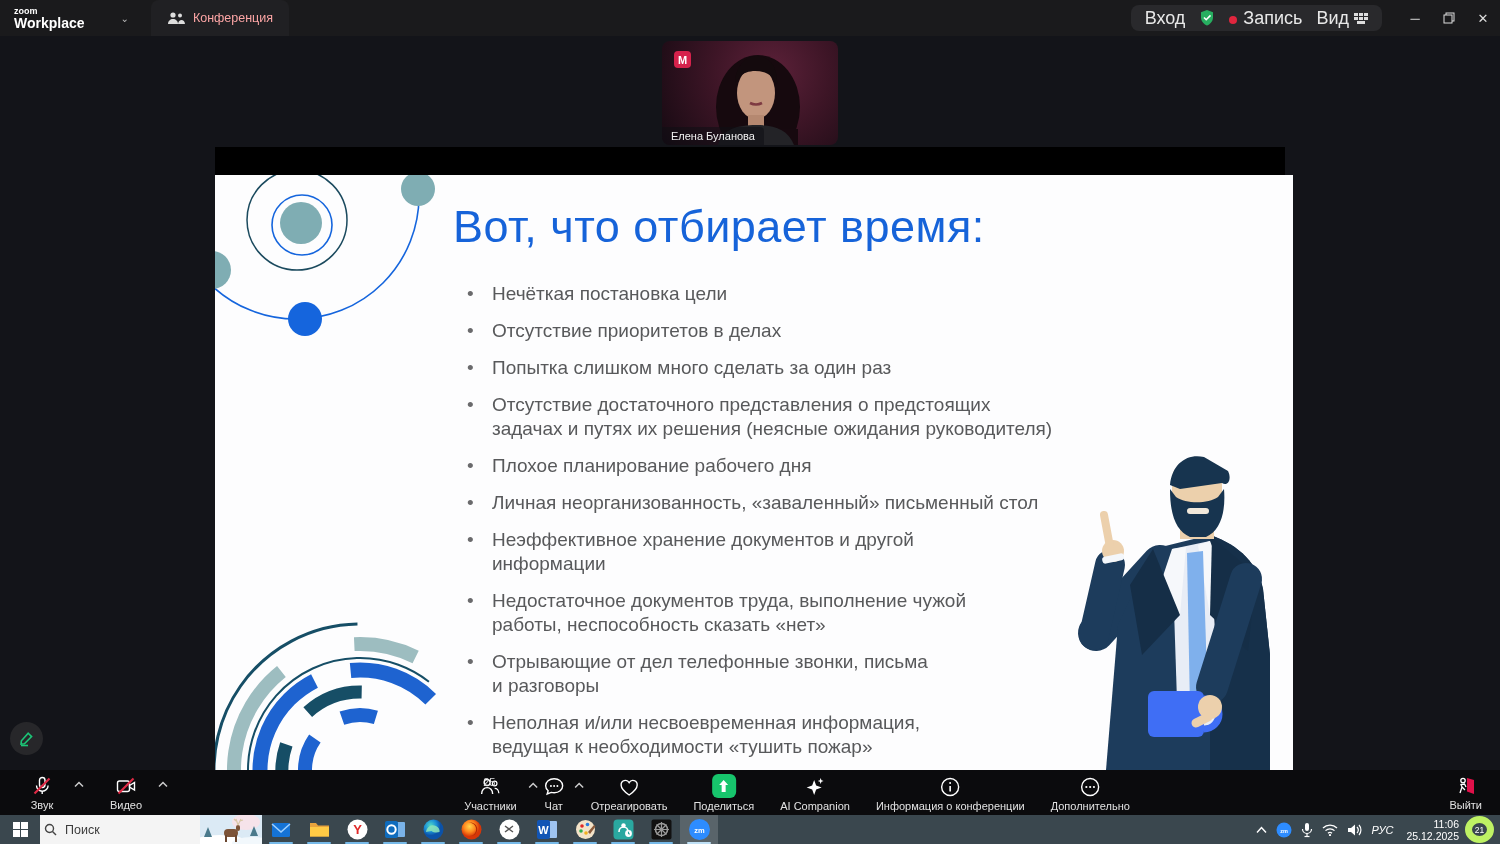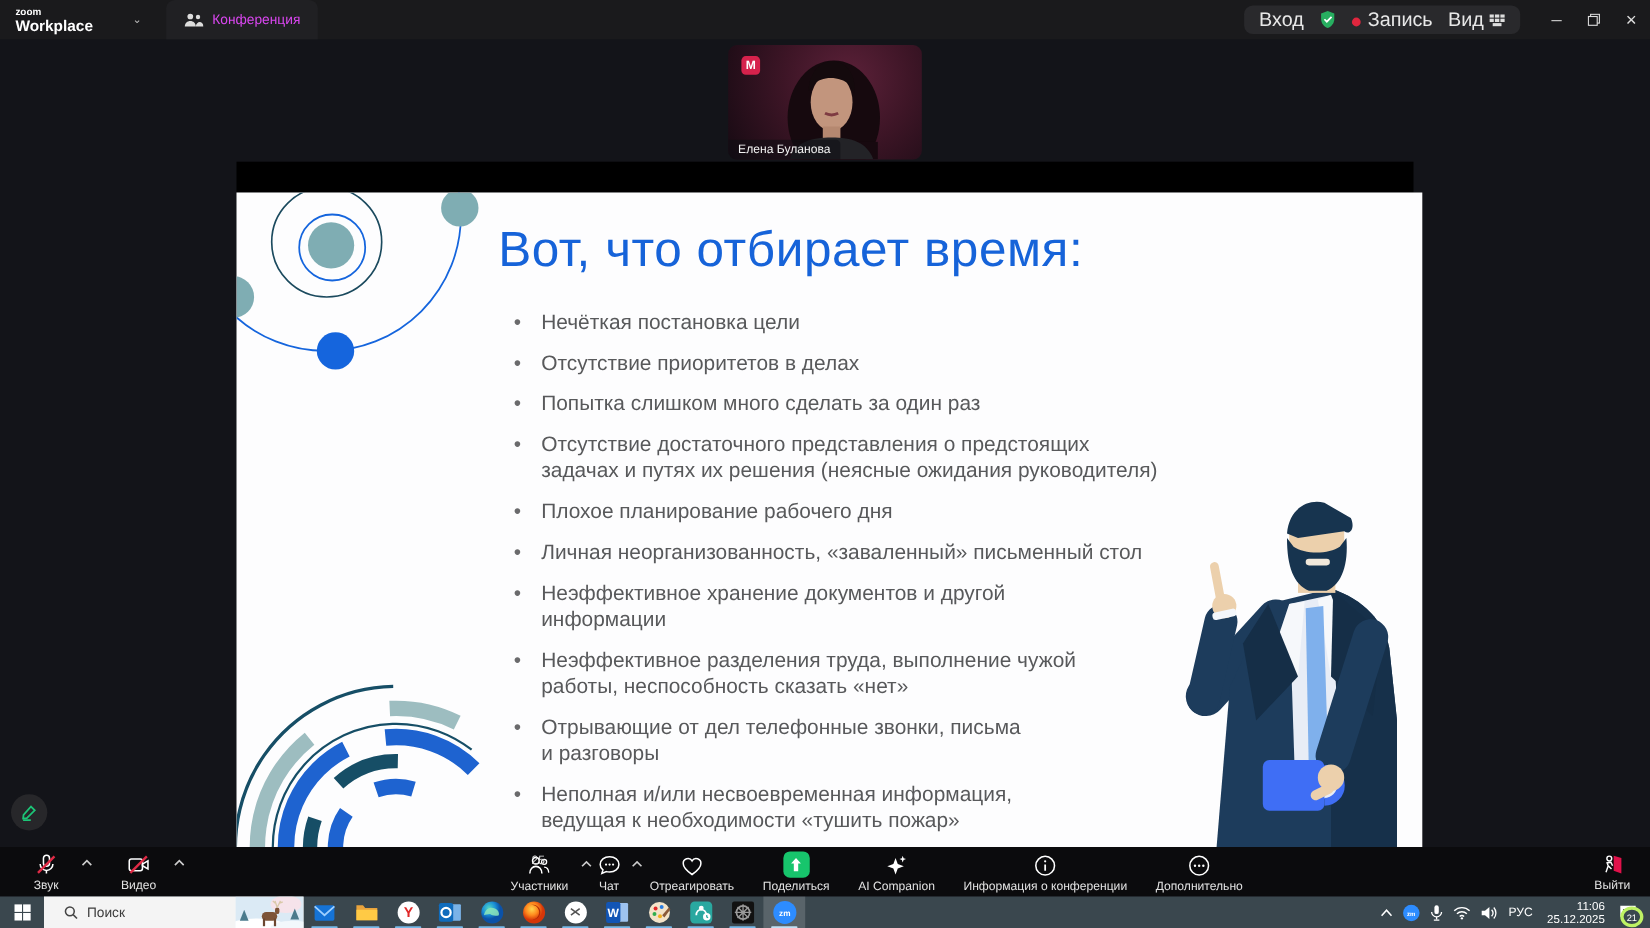--- a/index.html
+++ b/index.html
@@ -5,21 +5,21 @@
   html,body{margin:0;padding:0;width:1500px;height:844px;overflow:hidden;background:#000;
     font-family:"Liberation Sans",sans-serif;-webkit-font-smoothing:antialiased;}
   .screen{position:relative;width:1500px;height:844px;background:#14151a;}
 
   
   .titlebar{position:absolute;left:0;top:0;width:1500px;height:36px;background:#1a1a1c;display:flex;align-items:center;}
   .zlogo{display:flex;align-items:center;gap:6px;padding:0 10px 0 14px;color:#fff;}
   .zlogo .l1{font-size:9px;line-height:9px;font-weight:700;display:block;}
   .zlogo .l2{font-size:14px;line-height:14px;font-weight:700;display:block;}
   .chev{color:#bbb;font-size:10px;margin-left:26px;}
-  .tab{height:36px;display:flex;align-items:center;gap:8px;padding:0 16px;color:#d946ef;font-size:12.5px;}
+  .tab{height:36px;display:flex;align-items:center;gap:8px;padding:0 16px;color:#fca5a5;font-size:12.5px;}
   .tab.inactive{background:#202023;border-radius:8px 8px 0 0;margin-left:22px;}
   .tab.active{background:#2e2e31;border-radius:8px 8px 0 0;margin-left:118px;color:#fff;}
   .tab .avatar{width:20px;height:20px;border-radius:4px;background:radial-gradient(circle at 55% 35%,#6b2a42,#20101c);}
   .tab .dots-circle{width:22px;height:22px;border:1px solid #6f6f73;border-radius:50%;display:flex;align-items:center;justify-content:center;color:#ddd;font-size:10px;letter-spacing:1px;margin-left:14px;}
   .tright{margin-left:auto;display:flex;align-items:center;}
   .tpill{display:flex;align-items:center;gap:14px;background:#29292c;border-radius:8px;height:26px;padding:0 14px;margin-right:16px;}
   .tpill .txt{color:#e8e8e8;font-size:18px;}
   .recdot{width:8px;height:8px;border-radius:50%;background:#e0263e;display:inline-block;margin-right:6px;}
   .winbtn{width:34px;height:36px;display:flex;align-items:center;justify-content:center;color:#ddd;font-size:13px;}
 
@@ -57,31 +57,31 @@
   .subchev{position:absolute;right:-22px;top:6px;}
   .tb-center{position:absolute;left:50%;top:5px;transform:translateX(-50%);margin-left:47px;display:flex;align-items:flex-end;}
   .tb-center .zitem{padding:0 13px;}
   .pcount{position:absolute;left:32px;top:0;color:#ddd;font-size:11px;}
   .sharebox{width:24px;height:24px;border-radius:6px;background:#17c56c;display:flex;align-items:center;justify-content:center;margin-top:-1px;}
   .tb-right{position:absolute;right:18px;top:5px;}
 
   
   .taskbar{position:absolute;left:0;top:815px;width:1500px;height:29px;background:#3a474e;display:flex;align-items:center;}
   .tkbtn{height:29px;display:flex;align-items:center;justify-content:center;position:relative;}
-  .searchbox{width:218px;height:29px;background:#f4f4f4;display:flex;align-items:center;gap:8px;padding-left:18px;position:relative;overflow:hidden;}
+  .searchbox{width:218px;height:29px;background:#f4f4f4;display:flex;align-items:center;gap:8px;padding-left:4px;position:relative;overflow:hidden;}
   .searchbox .stext{color:#3c3c3c;font-size:12.5px;}
   .sart{position:absolute;right:0;top:0;height:29px;width:62px;}
   .appicon{width:38px;}
   .underline{position:absolute;left:7px;bottom:0;width:24px;height:2px;background:#76b9e8;border-radius:1px;}
   .zoomactive{background:rgba(255,255,255,.16);}
   .tray{margin-left:auto;display:flex;align-items:center;gap:9px;padding-right:8px;color:#fff;}
-  .traytxt{font-size:11px;color:#fff;}
+  .traytxt{font-size:11px;color:#fff;font-style:italic;}
   .clock{text-align:right;font-size:10.5px;line-height:12px;color:#fff;margin-left:4px;}
   .notif{position:relative;width:24px;height:29px;display:flex;align-items:center;justify-content:center;}
-  .nbadge{position:absolute;right:-2px;bottom:1px;min-width:13px;height:13px;border-radius:50%;border:3px solid #bef264;
+  .nbadge{position:absolute;right:-2px;bottom:1px;min-width:13px;height:13px;border-radius:50%;border:7px solid #bef264;
     background:#3a474e;color:#fff;font-size:8.5px;display:flex;align-items:center;justify-content:center;padding:0 1px;}
 </style>
 </head>
 <body>
 
 <div class="screen">
 
   <div class="titlebar">
     <div class="zlogo">
       <span>
@@ -207,21 +207,21 @@
       <ul class="bullets">
           <li><span class="btxt">Нечёткая постановка цели</span></li>
           <li><span class="btxt">Отсутствие приоритетов в делах</span></li>
           <li><span class="btxt">Попытка слишком много сделать за один раз</span></li>
           <li><span class="btxt">Отсутствие достаточного представления о предстоящих
 задачах и путях их решения (неясные ожидания руководителя)</span></li>
           <li><span class="btxt">Плохое планирование рабочего дня</span></li>
           <li><span class="btxt">Личная неорганизованность, «заваленный» письменный стол</span></li>
           <li><span class="btxt">Неэффективное хранение документов и другой
 информации</span></li>
-          <li><span class="btxt">Неэффективное разделения труда, выполнение чужой
+          <li><span class="btxt">Недостаточное документов труда, выполнение чужой
 работы, неспособность сказать «нет»</span></li>
           <li><span class="btxt">Отрывающие от дел телефонные звонки, письма
 и разговоры</span></li>
           <li><span class="btxt">Неполная и/или несвоевременная информация,
 ведущая к необходимости «тушить пожар»</span></li>
         </ul>
     </div>
 
     <div class="annot">
       <svg width="17" height="17" viewBox="0 0 17 17">

